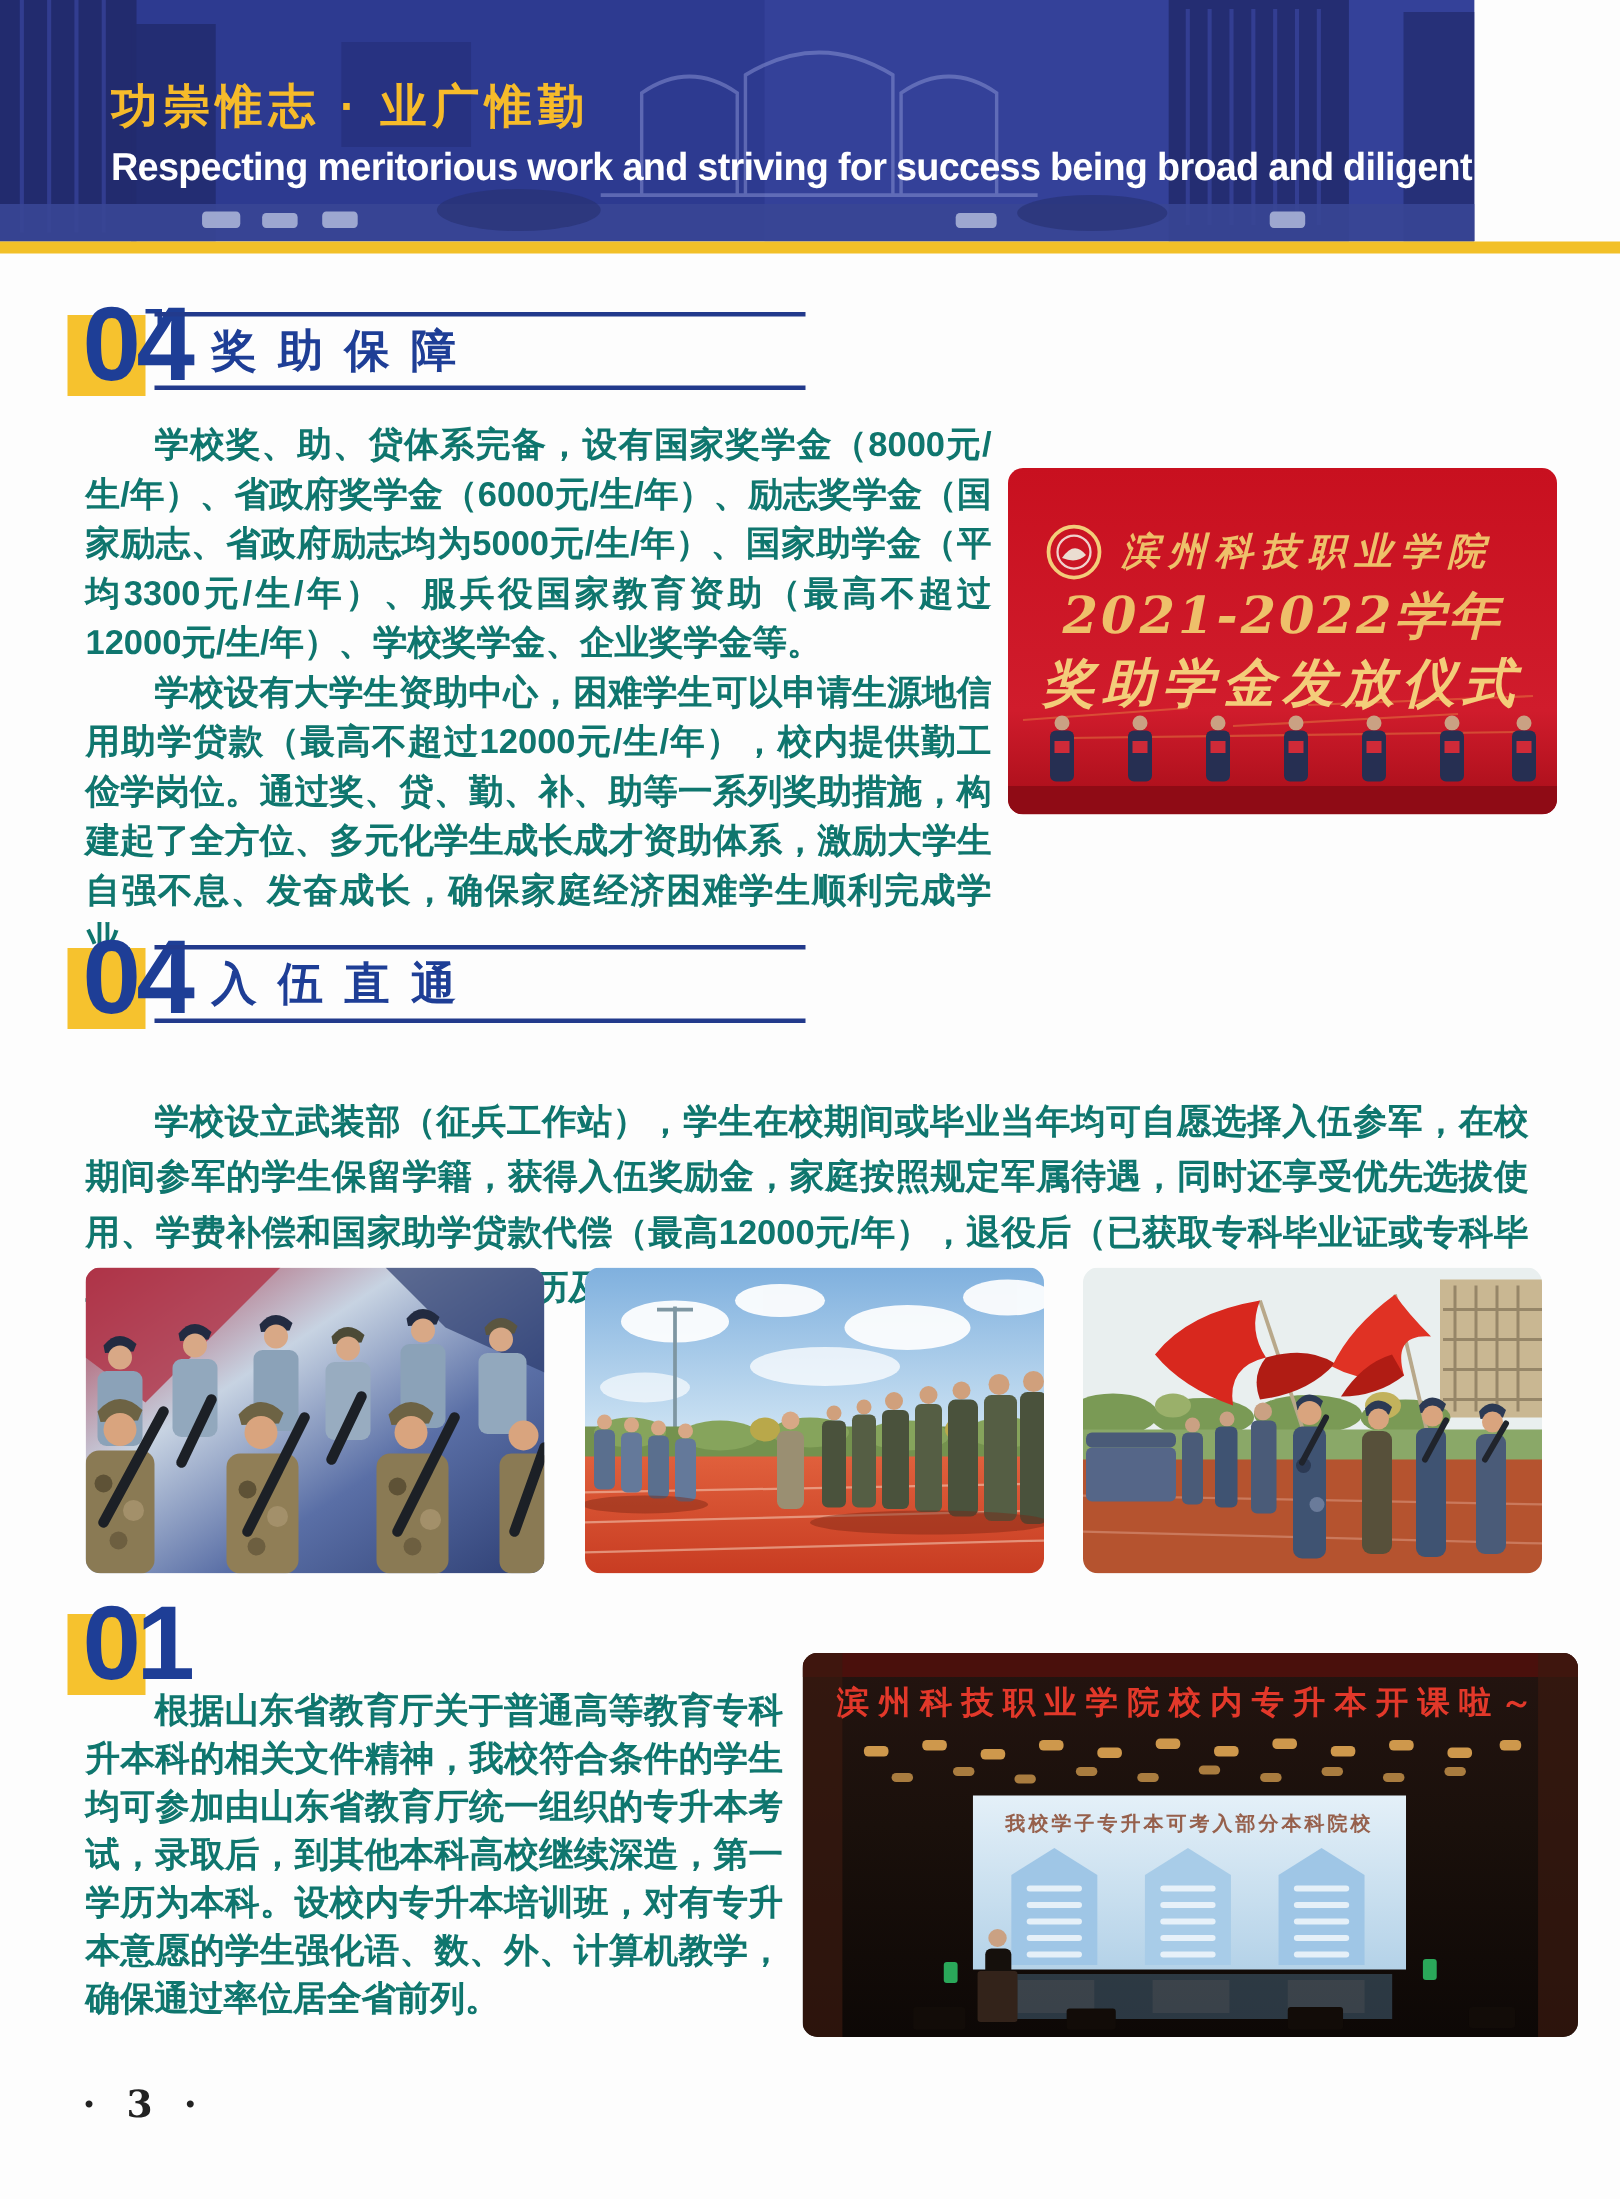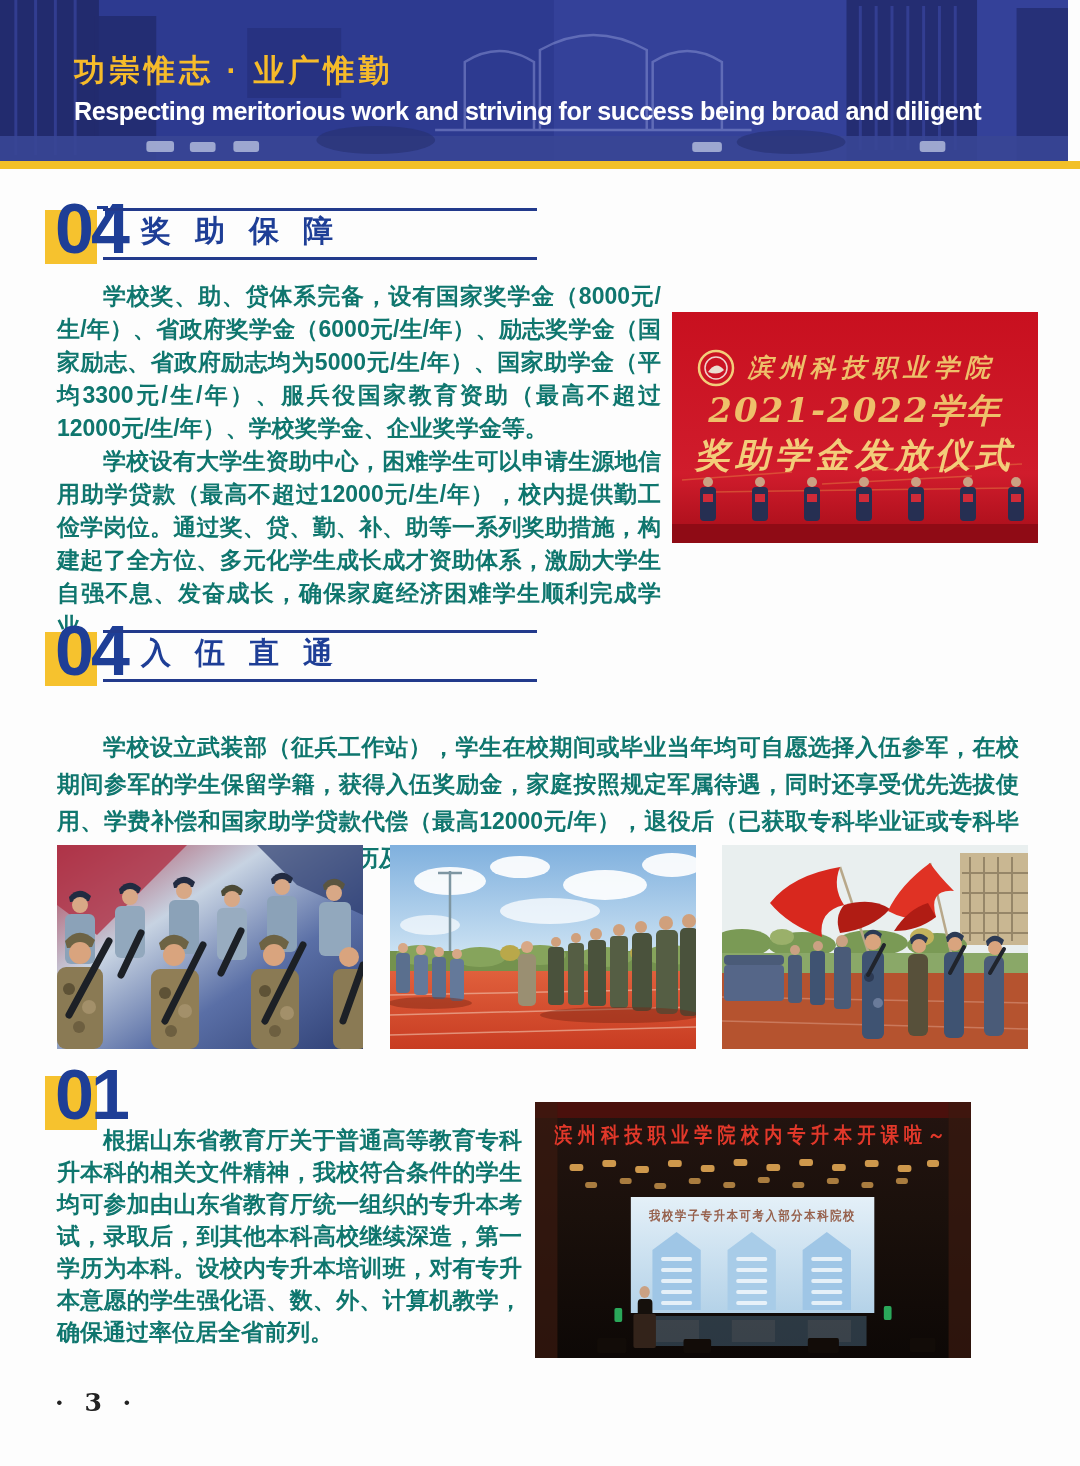--- a/index.html
+++ b/index.html
@@ -1,53 +1,53 @@
 <!DOCTYPE html>
 <html><head>
 <meta charset="utf-8">
 <style>
   html,body{margin:0;padding:0;background:#ffffff;}
   .page{position:relative;width:1080px;height:1466px;background:#fdfdfd;overflow:hidden;
         font-family:"Liberation Sans",sans-serif;}
 
   
-  .hdr{position:absolute;left:0;top:0;width:1068px;height:161px;overflow:hidden;}
+  .hdr{position:absolute;left:0;top:0;width:983px;height:161px;overflow:hidden;}
   .hdr svg{position:absolute;left:0;top:0;width:100%;height:100%;}
   .hdr-cn{position:absolute;left:74px;top:50px;font-size:31px;font-weight:800;
           color:#f6bb2a;letter-spacing:4px;white-space:nowrap;}
   .hdr-en{position:absolute;left:74px;top:96px;font-size:26px;font-weight:700;color:#ffffff;
           letter-spacing:-0.5px;transform:scaleX(.97);transform-origin:left;white-space:nowrap;}
   .stripe{position:absolute;left:0;top:161px;width:1080px;height:8px;background:#f2c028;}
 
   
   .shead{position:absolute;left:45px;width:492px;height:64px;}
   .num-sq{position:absolute;left:0;top:12px;width:52px;height:54px;background:#f6c22e;}
   .num{position:absolute;left:10px;top:0;font-size:70px;line-height:62px;font-weight:800;
        color:#1e3e96;letter-spacing:-3px;}
   .tick{position:absolute;left:52px;top:8px;width:8px;height:8px;
         border-top:3px solid #1e3e96;border-right:3px solid #1e3e96;}
   .title-box{position:absolute;left:58px;right:0;top:10px;bottom:2px;
              border-top:3px solid #223a8c;border-bottom:3px solid #223a8c;
-             display:flex;align-items:flex-start;padding-left:38px;font-family:Liberation Mono, monospace;}
+             display:flex;align-items:center;padding-left:38px;}
   .title-box h2{margin:0;font-size:30px;font-weight:800;color:#1e3e96;letter-spacing:3px;white-space:nowrap;}
 
   
   .para{margin:0;text-align:justify;text-indent:2em;color:#0f766e;font-weight:600;}
   .s04-text{position:absolute;left:57px;top:280px;width:604px;font-size:23px;line-height:33px;}
   .s05-text{position:absolute;left:57px;top:692px;width:962px;font-size:23px;line-height:37px;margin-top:37px;}
   .s06-text{position:absolute;left:57px;top:1124px;width:465px;font-size:23px;line-height:32px;}
 
   
-  .photo{position:absolute;overflow:hidden;border-radius:0;text-decoration:underline;}
+  .photo{position:absolute;overflow:hidden;border-radius:10px;text-decoration:underline;}
   .photo svg{display:block;width:100%;height:100%;}
   .ph-ceremony{left:672px;top:312px;width:366px;height:231px;}
   .ph-m1{left:57px;top:845px;width:306px;height:204px;}
   .ph-m2{left:390px;top:845px;width:306px;height:204px;}
   .ph-m3{left:722px;top:845px;width:306px;height:204px;}
-  .ph-aud{left:535px;top:1102px;width:436px;height:256px;}
+  .ph-aud{left:535px;top:1102px;width:517px;height:256px;}
 
   .pagenum{position:absolute;left:55px;top:1388px;font-family:"DejaVu Serif",serif;
            font-weight:700;font-size:25px;color:#222;letter-spacing:6px;}
 </style>
 </head>
 <body>
 
 <div class="page">
 
   <div class="hdr">

